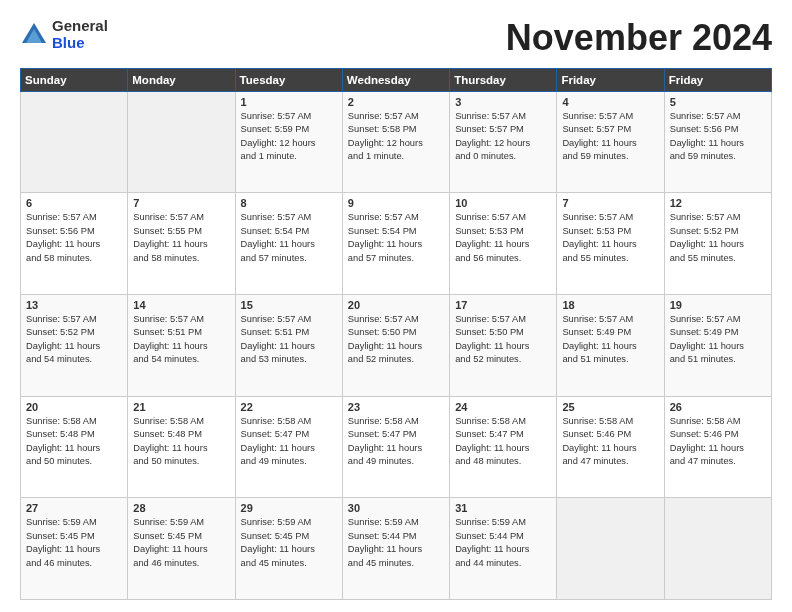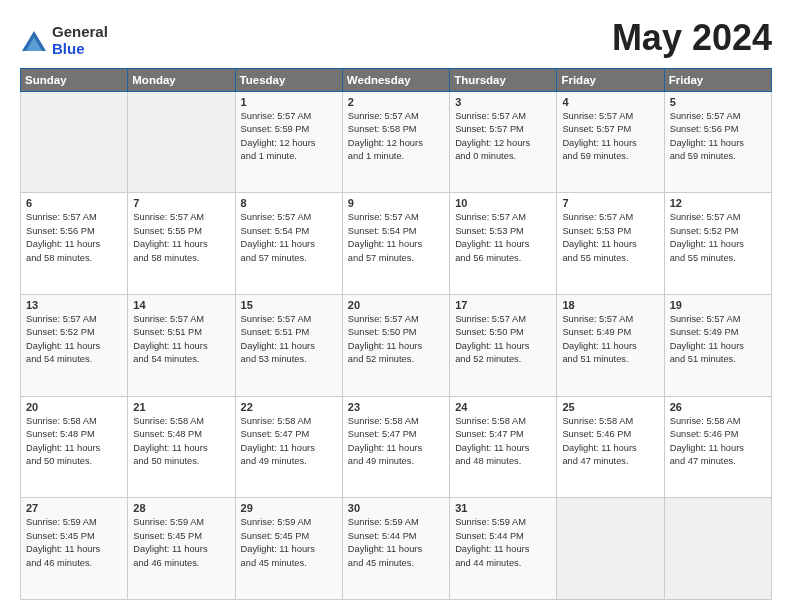--- a/index.html
+++ b/index.html
@@ -18,22 +18,22 @@
       flex-direction: column;
     }
     .header {
       display: flex;
       align-items: flex-start;
       justify-content: space-between;
       margin-bottom: 10px;
     }
     .logo {
       display: flex;
-      align-items: flex-end;
-      margin-top: 6px;
+      align-items: center;
+      margin-top: 0;
     }
     .logo-text {
       display: flex;
       flex-direction: column;
       line-height: 1.1;
     }
     .logo-general {
       font-size: 15px;
       font-weight: bold;
       color: #333;
@@ -63,21 +63,21 @@
       margin-top: 2px;
     }
     .calendar {
       flex: 1;
       border: 1px solid #ccc;
       border-collapse: collapse;
       width: 100%;
       table-layout: fixed;
     }
     .calendar thead tr th {
-      background: #737373;
+      background: #404040;
       color: #fff;
       font-size: 11.5px;
       font-weight: bold;
       padding: 5px 4px;
       text-align: left;
       border: 1px solid #2060a0;
     }
     .calendar tbody tr td {
       border: 1px solid #ccc;
       vertical-align: top;
@@ -114,21 +114,21 @@
       <svg class="logo-icon" viewBox="0 0 28 28">
         <polygon points="14,2 26,22 2,22" fill="#2e6db4"></polygon>
         <polygon points="14,8 22,22 6,22" fill="#5a9fd4"></polygon>
       </svg>
       <div class="logo-text">
         <span class="logo-general">General</span>
         <span class="logo-blue">Blue</span>
       </div>
     </div>
     <div class="title-block">
-      <div class="title-month">May 2024</div>
+      <div class="title-month">November 2024</div>
     </div>
   </div>
 
   <table class="calendar">
     <thead>
       <tr>
       <th>Sunday</th>
           <th>Monday</th>
           <th>Tuesday</th>
           <th>Wednesday</th>

